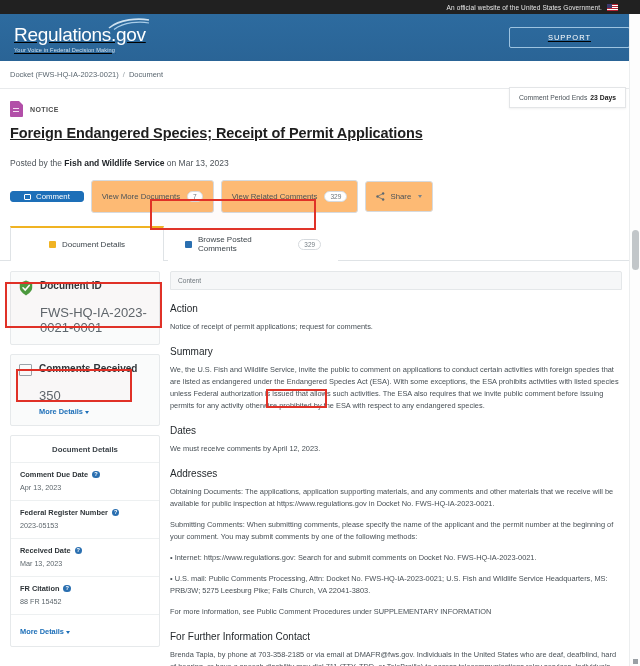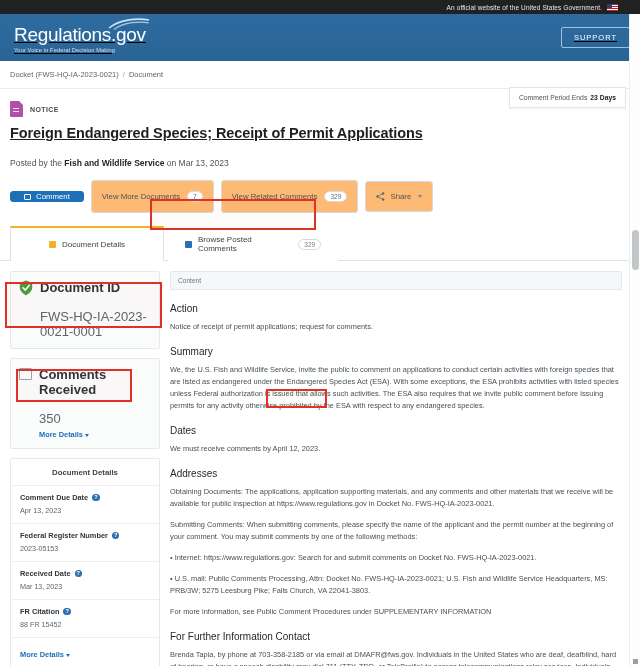--- a/index.html
+++ b/index.html
@@ -40,21 +40,21 @@
   }
   .brand-swoosh {
     position: absolute; right: -4px; top: -5px; width: 42px; height: 12px;
     pointer-events: none;
   }
   .brand-tag {
     color: #cfe0ee; font-size: 5.6px; letter-spacing: .15px; margin-top: 3px;
   }
   .support-btn {
     border: 1px solid #9dc3e0; color: #ffffff; background: transparent;
-    font-size: 7.5px; letter-spacing: 1px; padding: 5px 12px;
+    font-size: 7.5px; letter-spacing: 1px; padding: 5px 38px;
     border-radius: 2px; cursor: pointer;
   }
 
   
   .breadcrumb {
     height: 28px; display: flex; align-items: center; gap: 4px;
     padding-left: 10px; font-size: 7.5px; color: #5b6770;
     background: #fff; border-bottom: 1px solid #e8eaec;
   }
   .breadcrumb .crumb-link { color: #5b6770; }
@@ -129,21 +129,21 @@
   }
 
   
   .content-area { display: flex; gap: 10px; padding: 10px 10px 0 10px; }
   .sidebar { width: 150px; flex: 0 0 150px; }
   .side-card {
     border: 1px solid #e6e9eb; background: #fafbfb; border-radius: 2px;
     padding: 8px 8px 9px 8px; display: flex; gap: 7px; margin-bottom: 9px;
   }
   .side-card .txt { flex: 1; }
-  .side-card .t-label { font-size: 13px; color: #2f3539; font-weight: bold; }
+  .side-card .t-label { font-size: 10px; color: #2f3539; font-weight: bold; }
   .side-card .t-val { font-size: 13px; color: #5d666c; margin-top: 14px; }
   .more-details { font-size: 7.4px; color: #1d6fb8; font-weight: bold; margin-top: 4px; cursor: pointer; }
   .more-details .c { display:inline-block; width:0;height:0;
     border-left:2.5px solid transparent;border-right:2.5px solid transparent;border-top:3px solid #1d6fb8; margin-left:2px; }
 
   .shield { width: 14px; height: 16px; flex: 0 0 14px; position: relative; }
   .sq-icon { width: 13px; height: 12px; border: 1.4px solid #9aa3a9; border-radius: 1px; flex: 0 0 13px; margin-top: 1px; }
 
   .details-box { border: 1px solid #e6e9eb; border-radius: 2px; background: #fff; }
   .details-title { text-align: center; font-size: 7.8px; color: #3d444a; font-weight: bold; padding: 9px 0 8px; }

